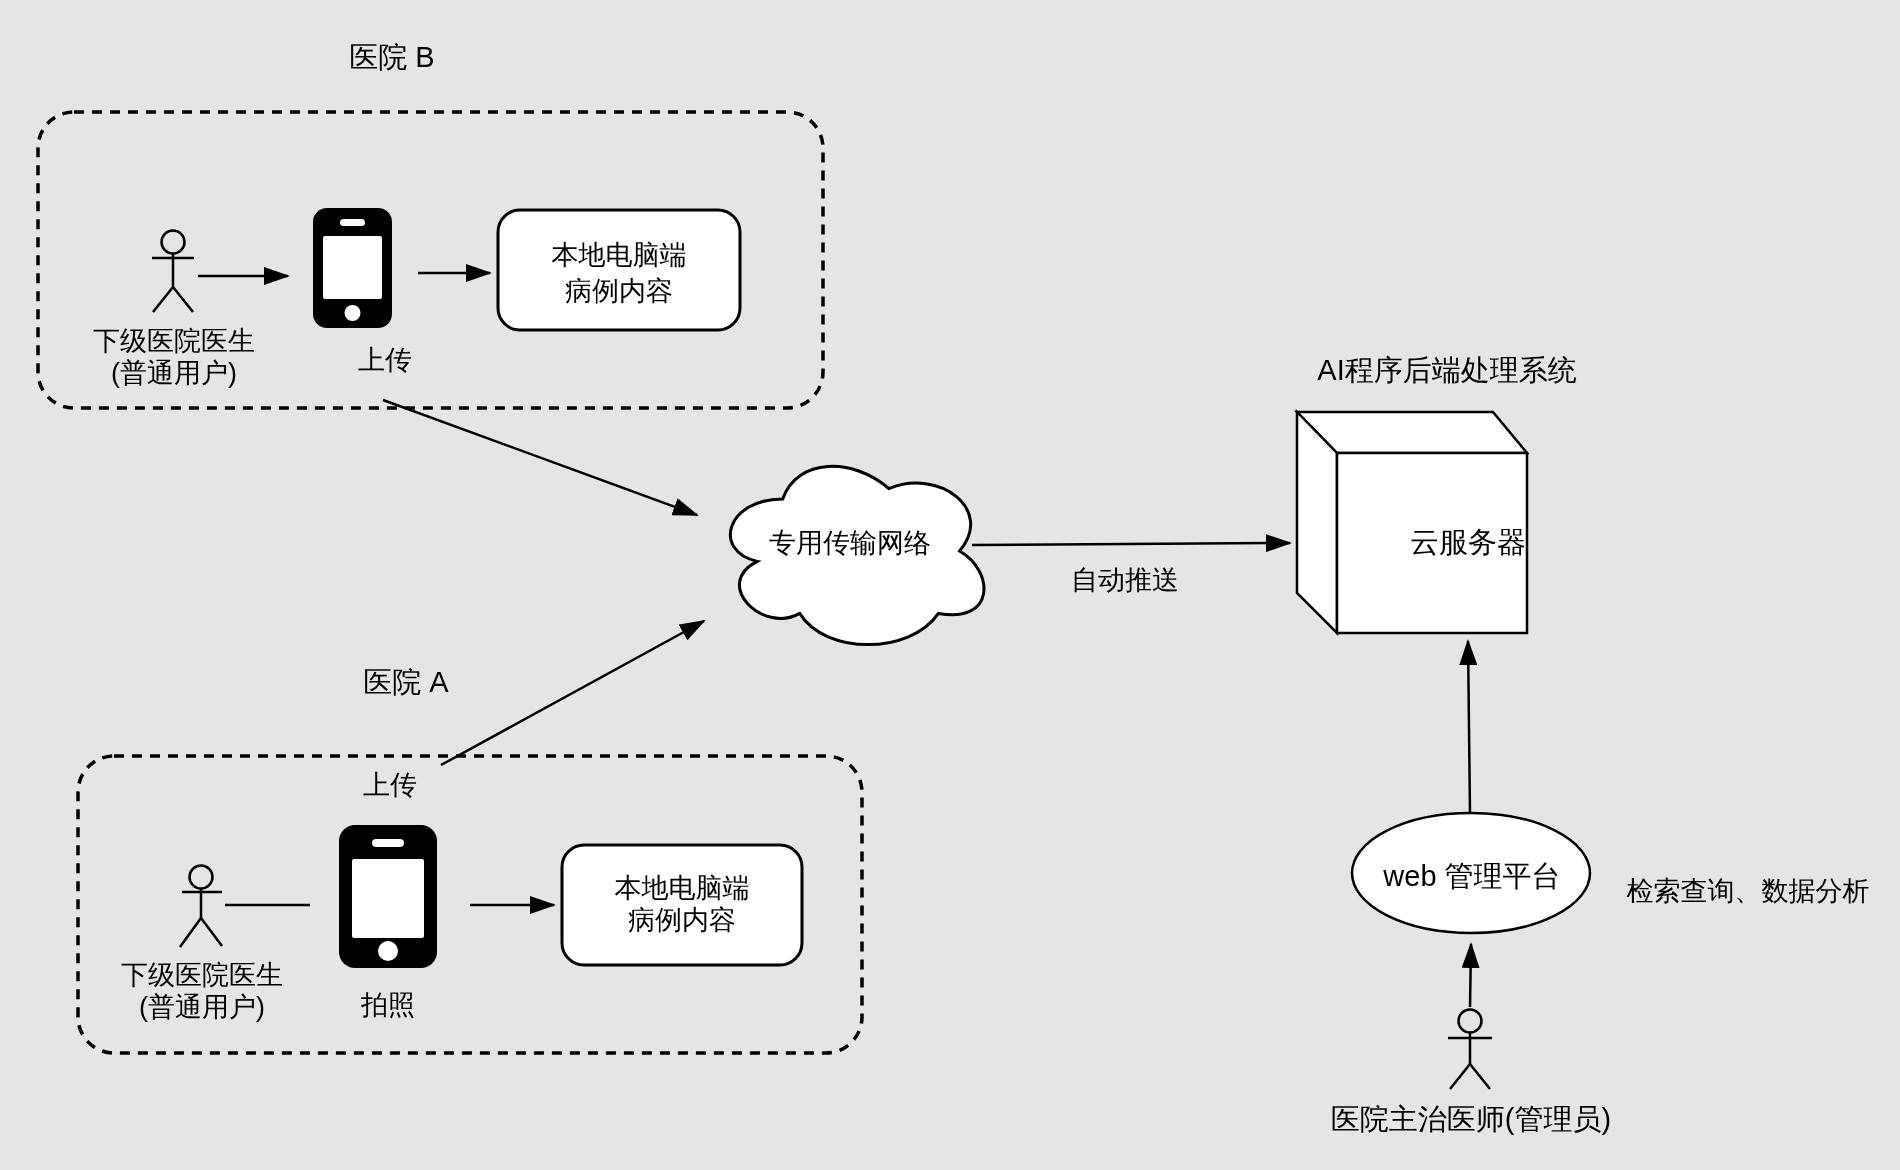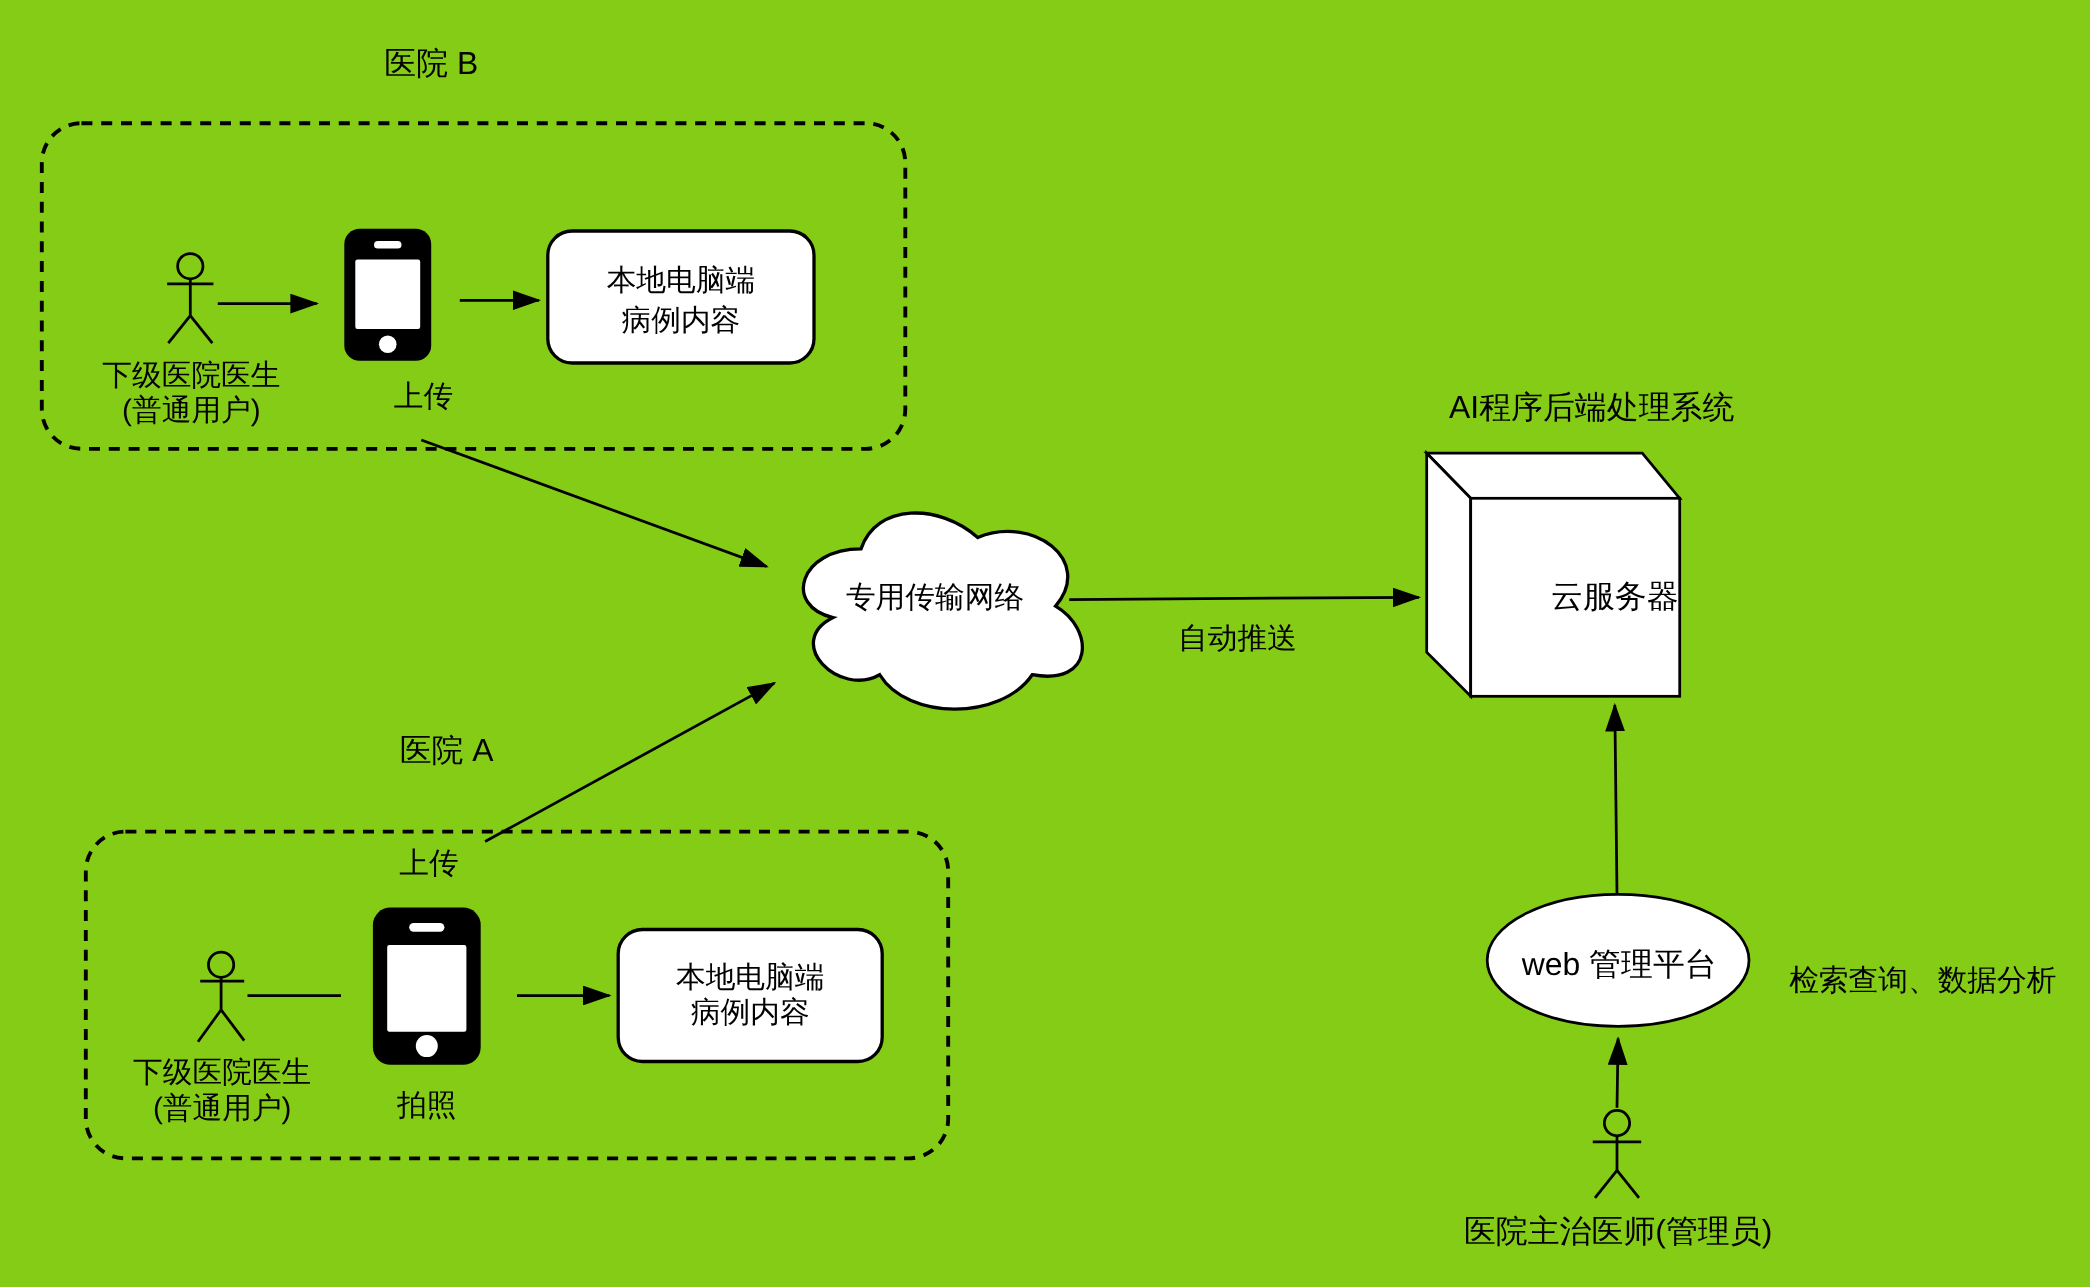--- a/index.html
+++ b/index.html
@@ -1,16 +1,16 @@
 <!DOCTYPE html>
 <html><head>
 <meta charset="utf-8">
 <style>
   html,body{margin:0;padding:0;background:#ffffff;}
-  .canvas{position:relative;width:1900px;height:1170px;background:#84cc16;overflow:hidden;}
+  .canvas{position:relative;width:1900px;height:1170px;background:#e5e5e5;overflow:hidden;}
   svg{display:block;}
   text{
     font-family:"Liberation Sans","DejaVu Sans",sans-serif;
     fill:#000000;
   }
   .t-title{font-size:29px;}
   .t-label{font-size:27px;}
   .t-box{font-size:27px;}
   .t-big{font-size:29px;}
   .shape{fill:#ffffff;stroke:#000000;stroke-width:3;}

